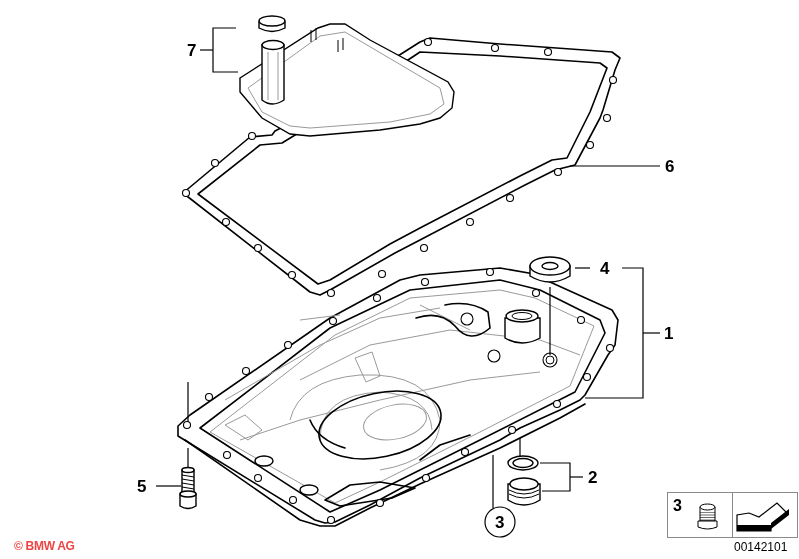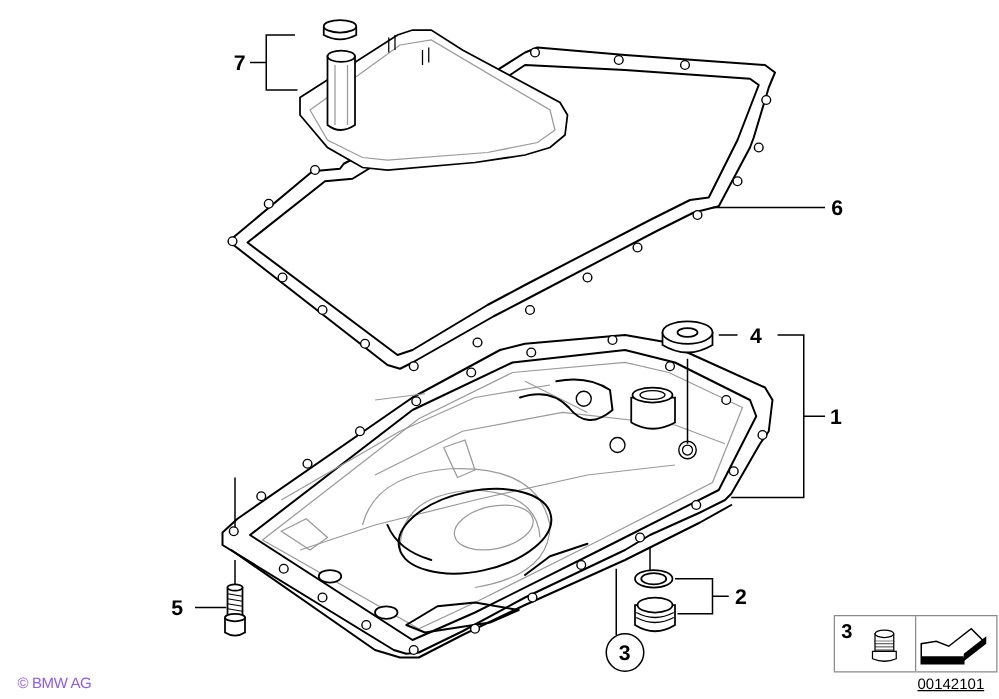--- a/index.html
+++ b/index.html
@@ -6,29 +6,29 @@
   body { width: 799px; height: 559px; position: relative; overflow: hidden;
          font-family: "Liberation Sans", sans-serif; }
   #diagram { position: absolute; left: 0; top: 0; width: 799px; height: 559px; }
   .ln { fill: none; stroke: #000; stroke-width: 1.6; stroke-linejoin: round; stroke-linecap: round; }
   .ln-thin { fill: none; stroke: #000; stroke-width: 1; }
   .ln-grey { fill: none; stroke: #9a9a9a; stroke-width: 1; }
   .fill-w { fill: #fff; stroke: #000; stroke-width: 1.4; }
   .hole { fill: #fff; stroke: #000; stroke-width: 1.1; }
   .callout { font-family: "Liberation Sans", sans-serif; font-weight: bold; font-size: 17px; fill: #000; }
   .leader { fill: none; stroke: #000; stroke-width: 1.2; }
-  .copyright { position: absolute; left: 14px; top: 539px; font-size: 12px; font-weight: normal;
-               color: #8b5cf6; letter-spacing: -0.3px; }
+  .copyright { position: absolute; left: 14px; top: 539px; font-size: 12px; font-weight: bold;
+               color: #ef4444; letter-spacing: -0.3px; }
   .ref-box { position: absolute; left: 667px; top: 492px; width: 131px; height: 46px;
              border: 1px solid #8a8a8a; box-sizing: border-box; display: flex; }
   .ref-cell { position: relative; height: 100%; }
   .ref-cell.left { width: 64px; border-right: 1px solid #8a8a8a; }
   .ref-cell.right { flex: 1; }
   .ref-num { position: absolute; left: 5px; top: 4px; font-weight: bold; font-size: 16px; }
-  .ref-code { position: absolute; left: 734px; top: 540px; font-size: 12px; color: #000; text-decoration: underline; }
+  .ref-code { position: absolute; left: 734px; top: 540px; font-size: 12px; color: #000; }
 </style>
 </head>
 <body>
 
 <svg id="diagram" viewBox="0 0 799 559" xmlns="http://www.w3.org/2000/svg">
 
   <g>
     <path class="ln" d="M183,193 L250,137 L272,135 L275,131 L300,118 L420,42 L430,38 L500,44 L612,52 L620,58 L615,70 L603,110 L600,118 L575,165 L555,170 L525,185 L420,240 L395,253 L330,290 L320,295 L310,292 L183,193 Z"></path>
     <path class="ln" d="M198,194 L260,145 L282,143 L300,132 L420,52 L500,56 L600,63 L607,68 L590,112 L567,158 L552,160 L520,176 L420,228 L390,244 L330,280 L318,284 Z"></path>
     <g>

